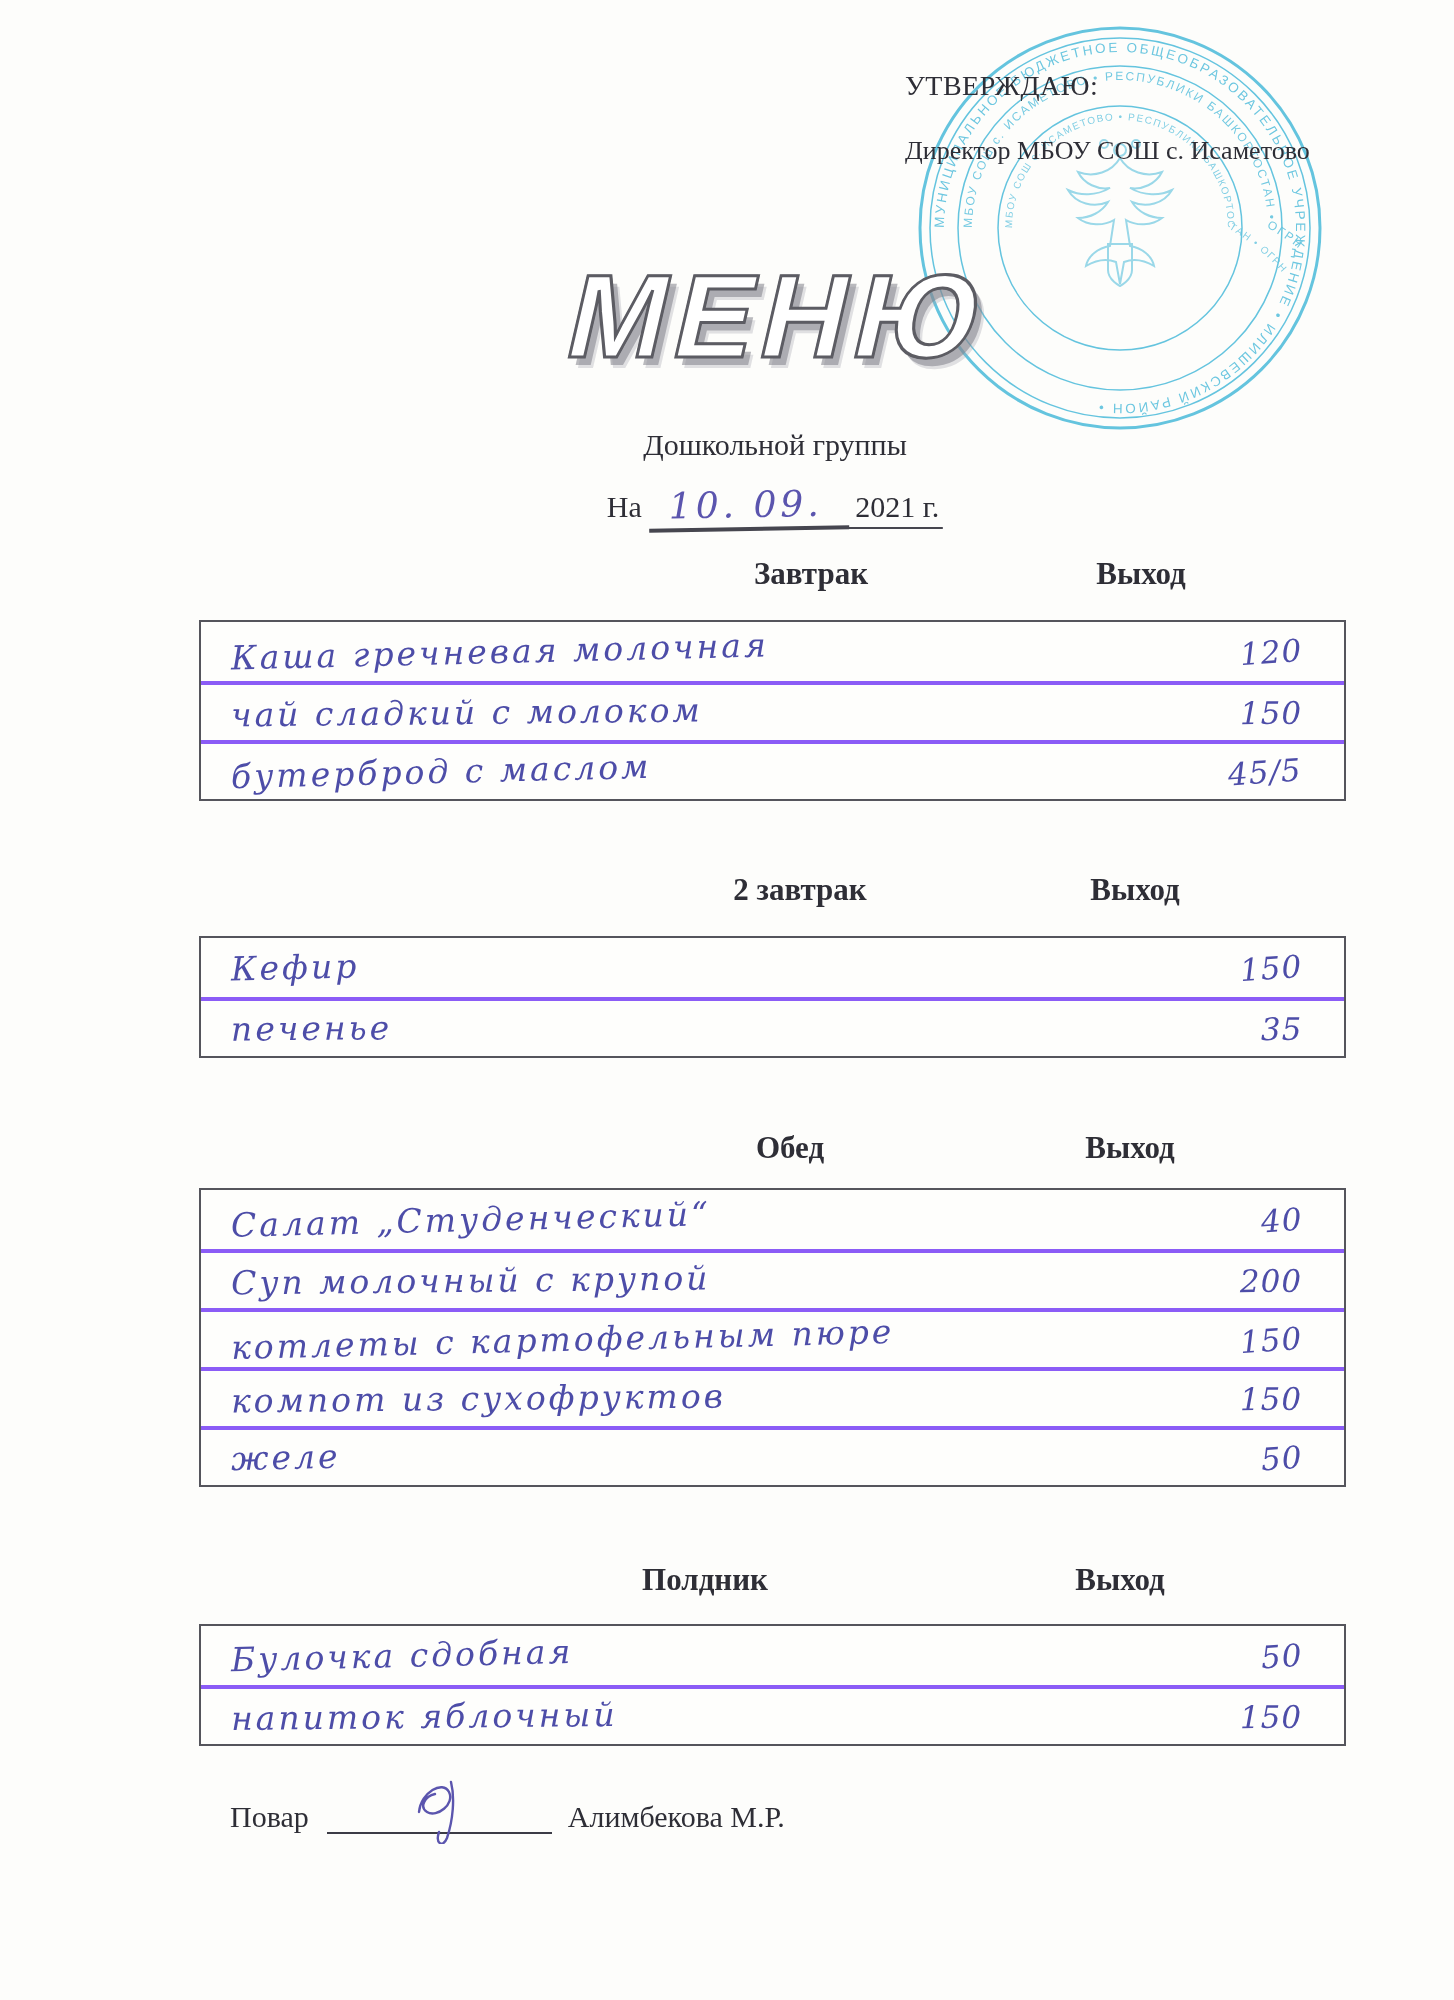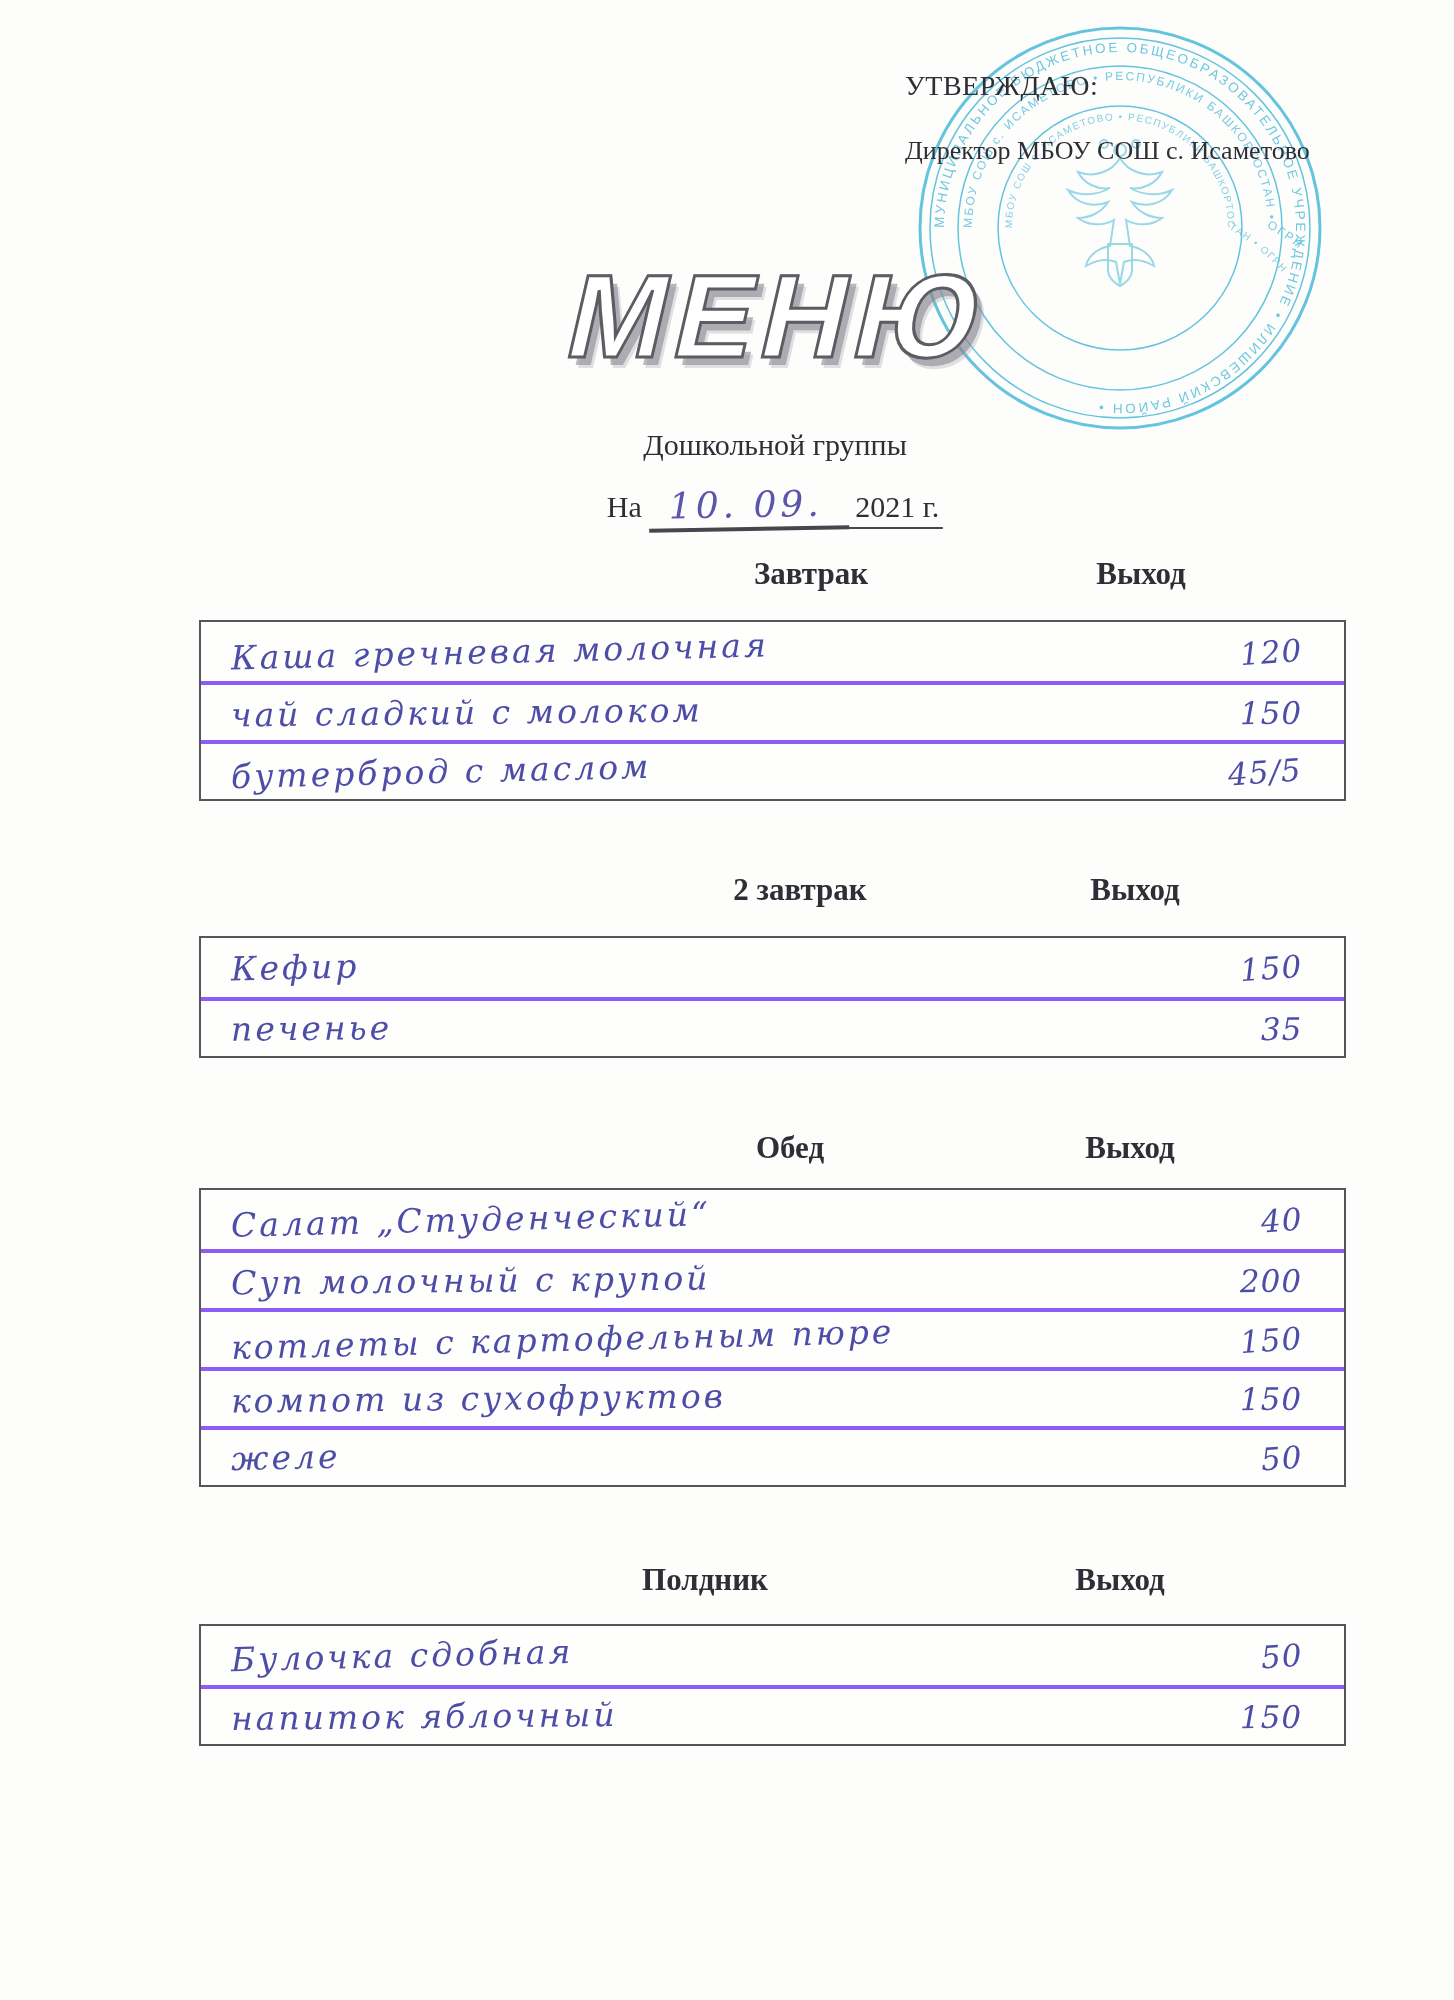--- a/index.html
+++ b/index.html
@@ -204,14 +204,23 @@
         <span class="hand">Булочка сдобная</span>
         <span class="hand out">50</span>
       </div>
       <div class="mrow">
         <span class="hand">напиток яблочный</span>
         <span class="hand out">150</span>
       </div>
     </div>
   </div>
 
+  <div class="footer">
+    <span class="lbl">Повар</span>
+    <span class="cook-line">
+      <svg width="70" height="76" viewBox="0 0 70 76">
+        <path d="M14,44 C16,24 38,12 44,24 C50,36 32,50 22,44 C14,39 20,28 30,26 M46,14 C50,30 48,52 42,70 C38,80 30,76 34,64" fill="none" stroke="#5b55ae" stroke-width="2.4" stroke-linecap="round"></path>
+      </svg>
+    </span>
+    <span class="cname">Алимбекова М.Р.</span>
+  </div>
 
 </div>
 
 </body></html>

